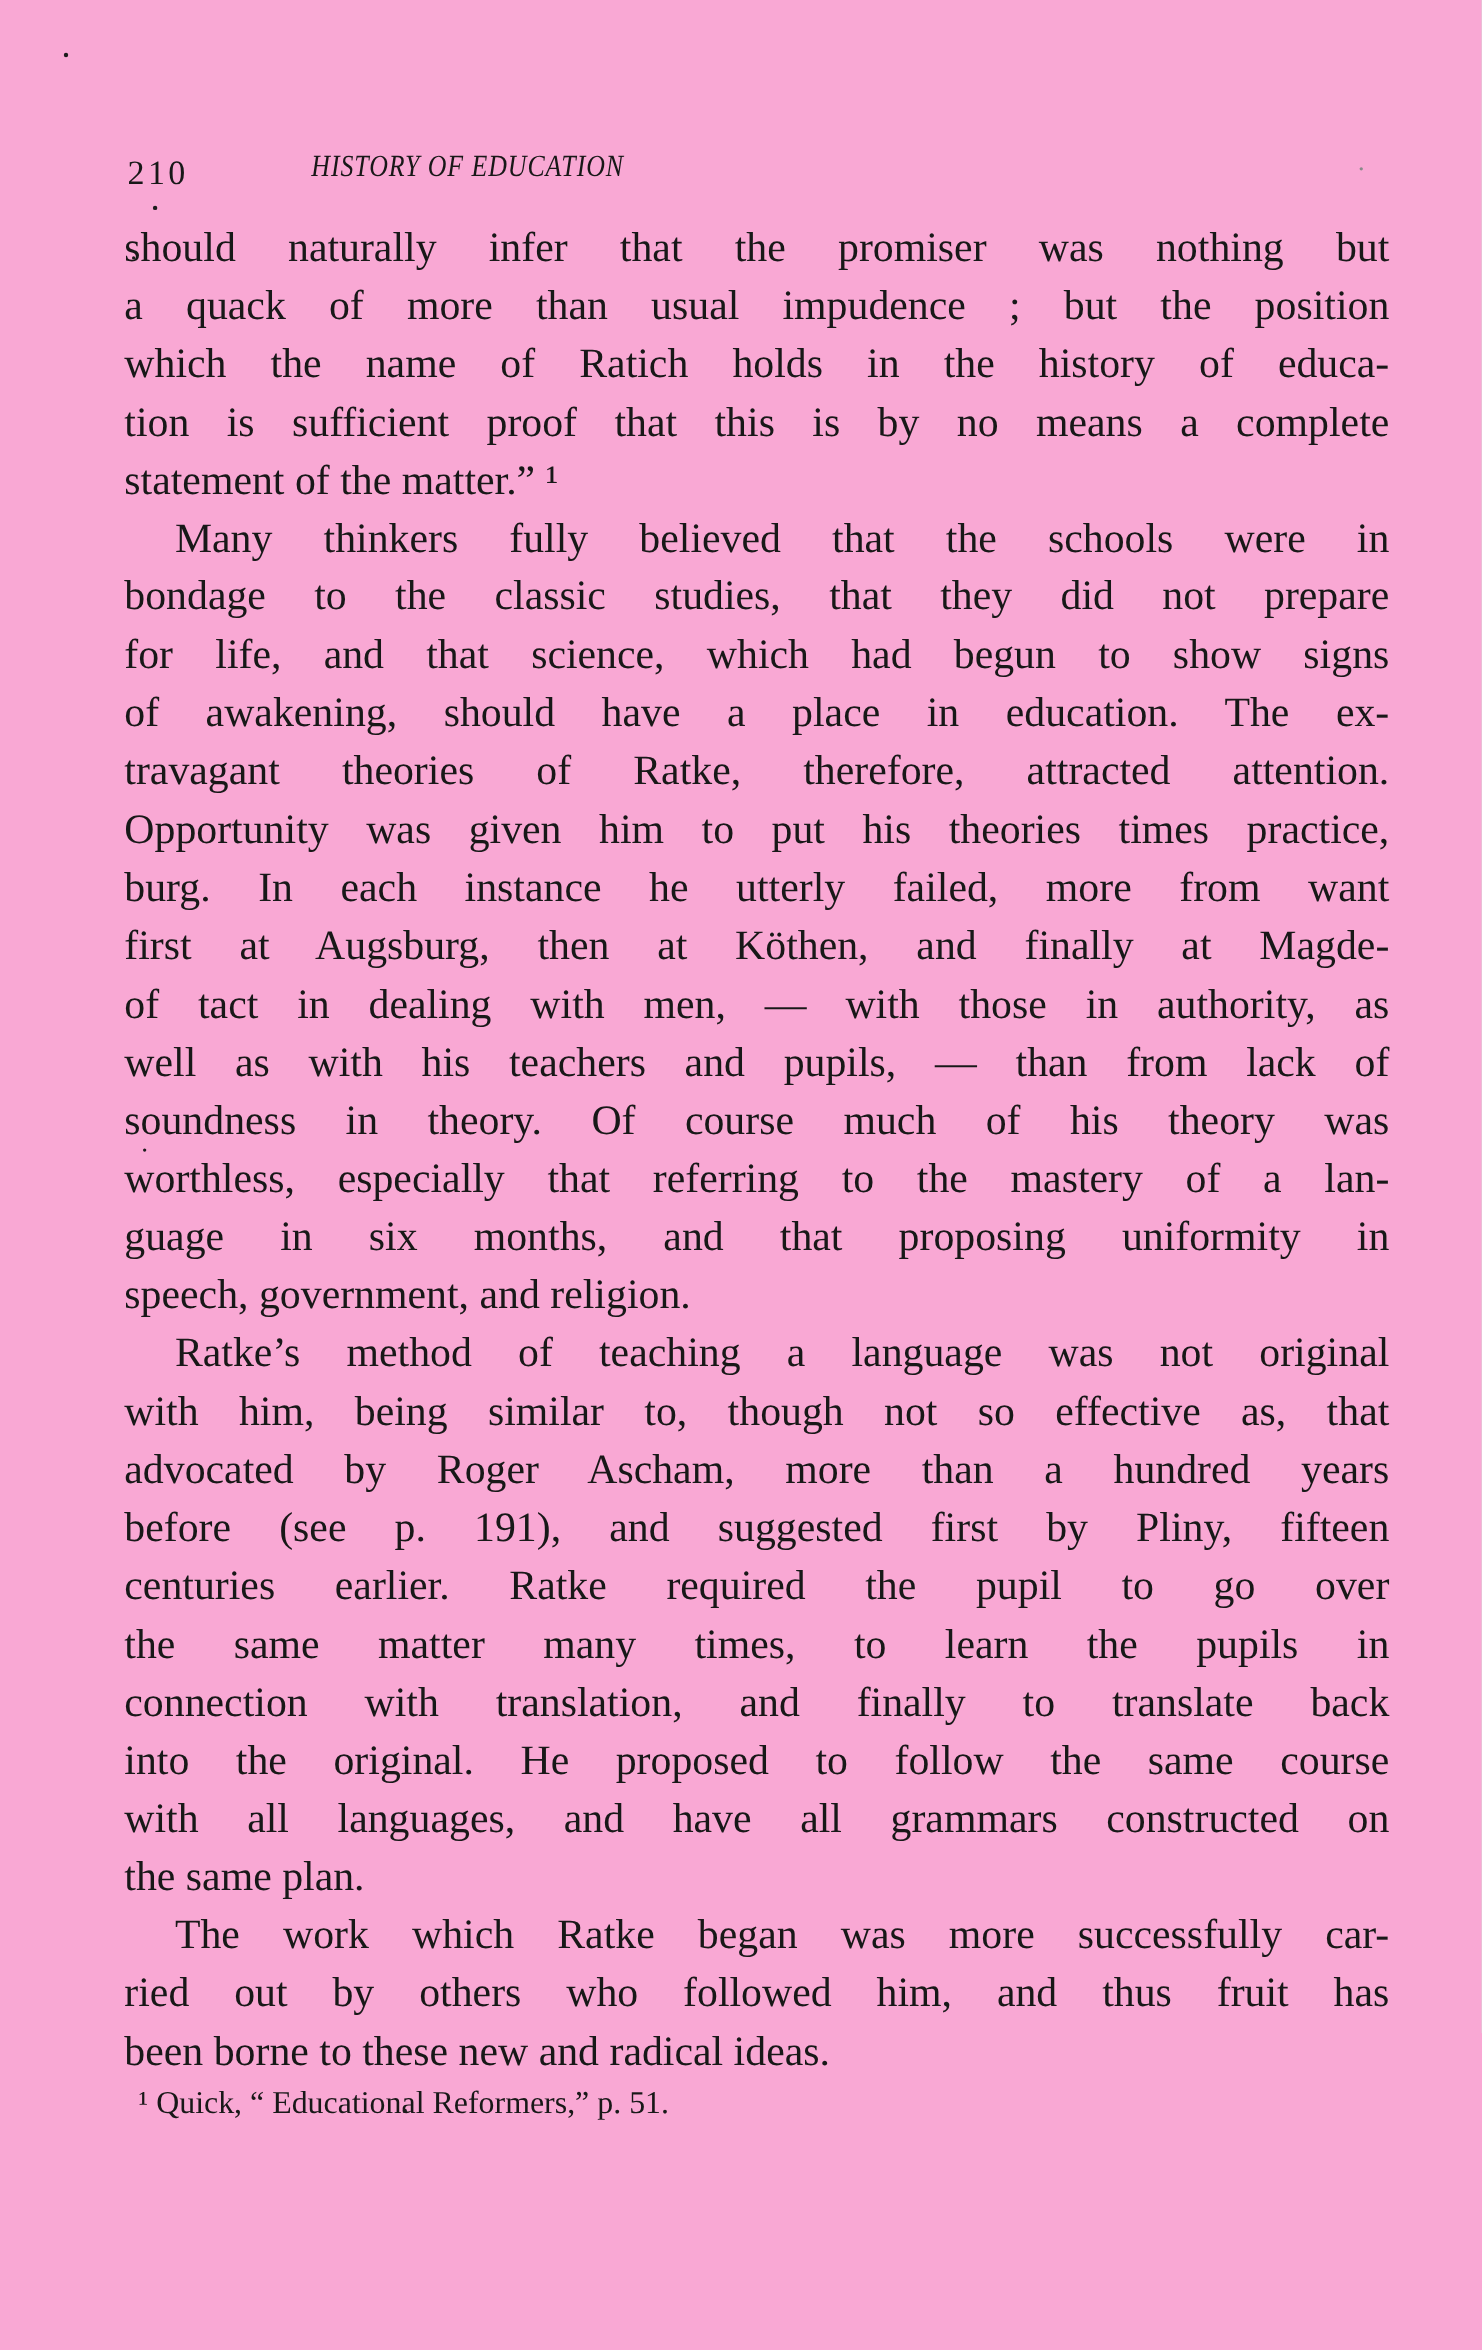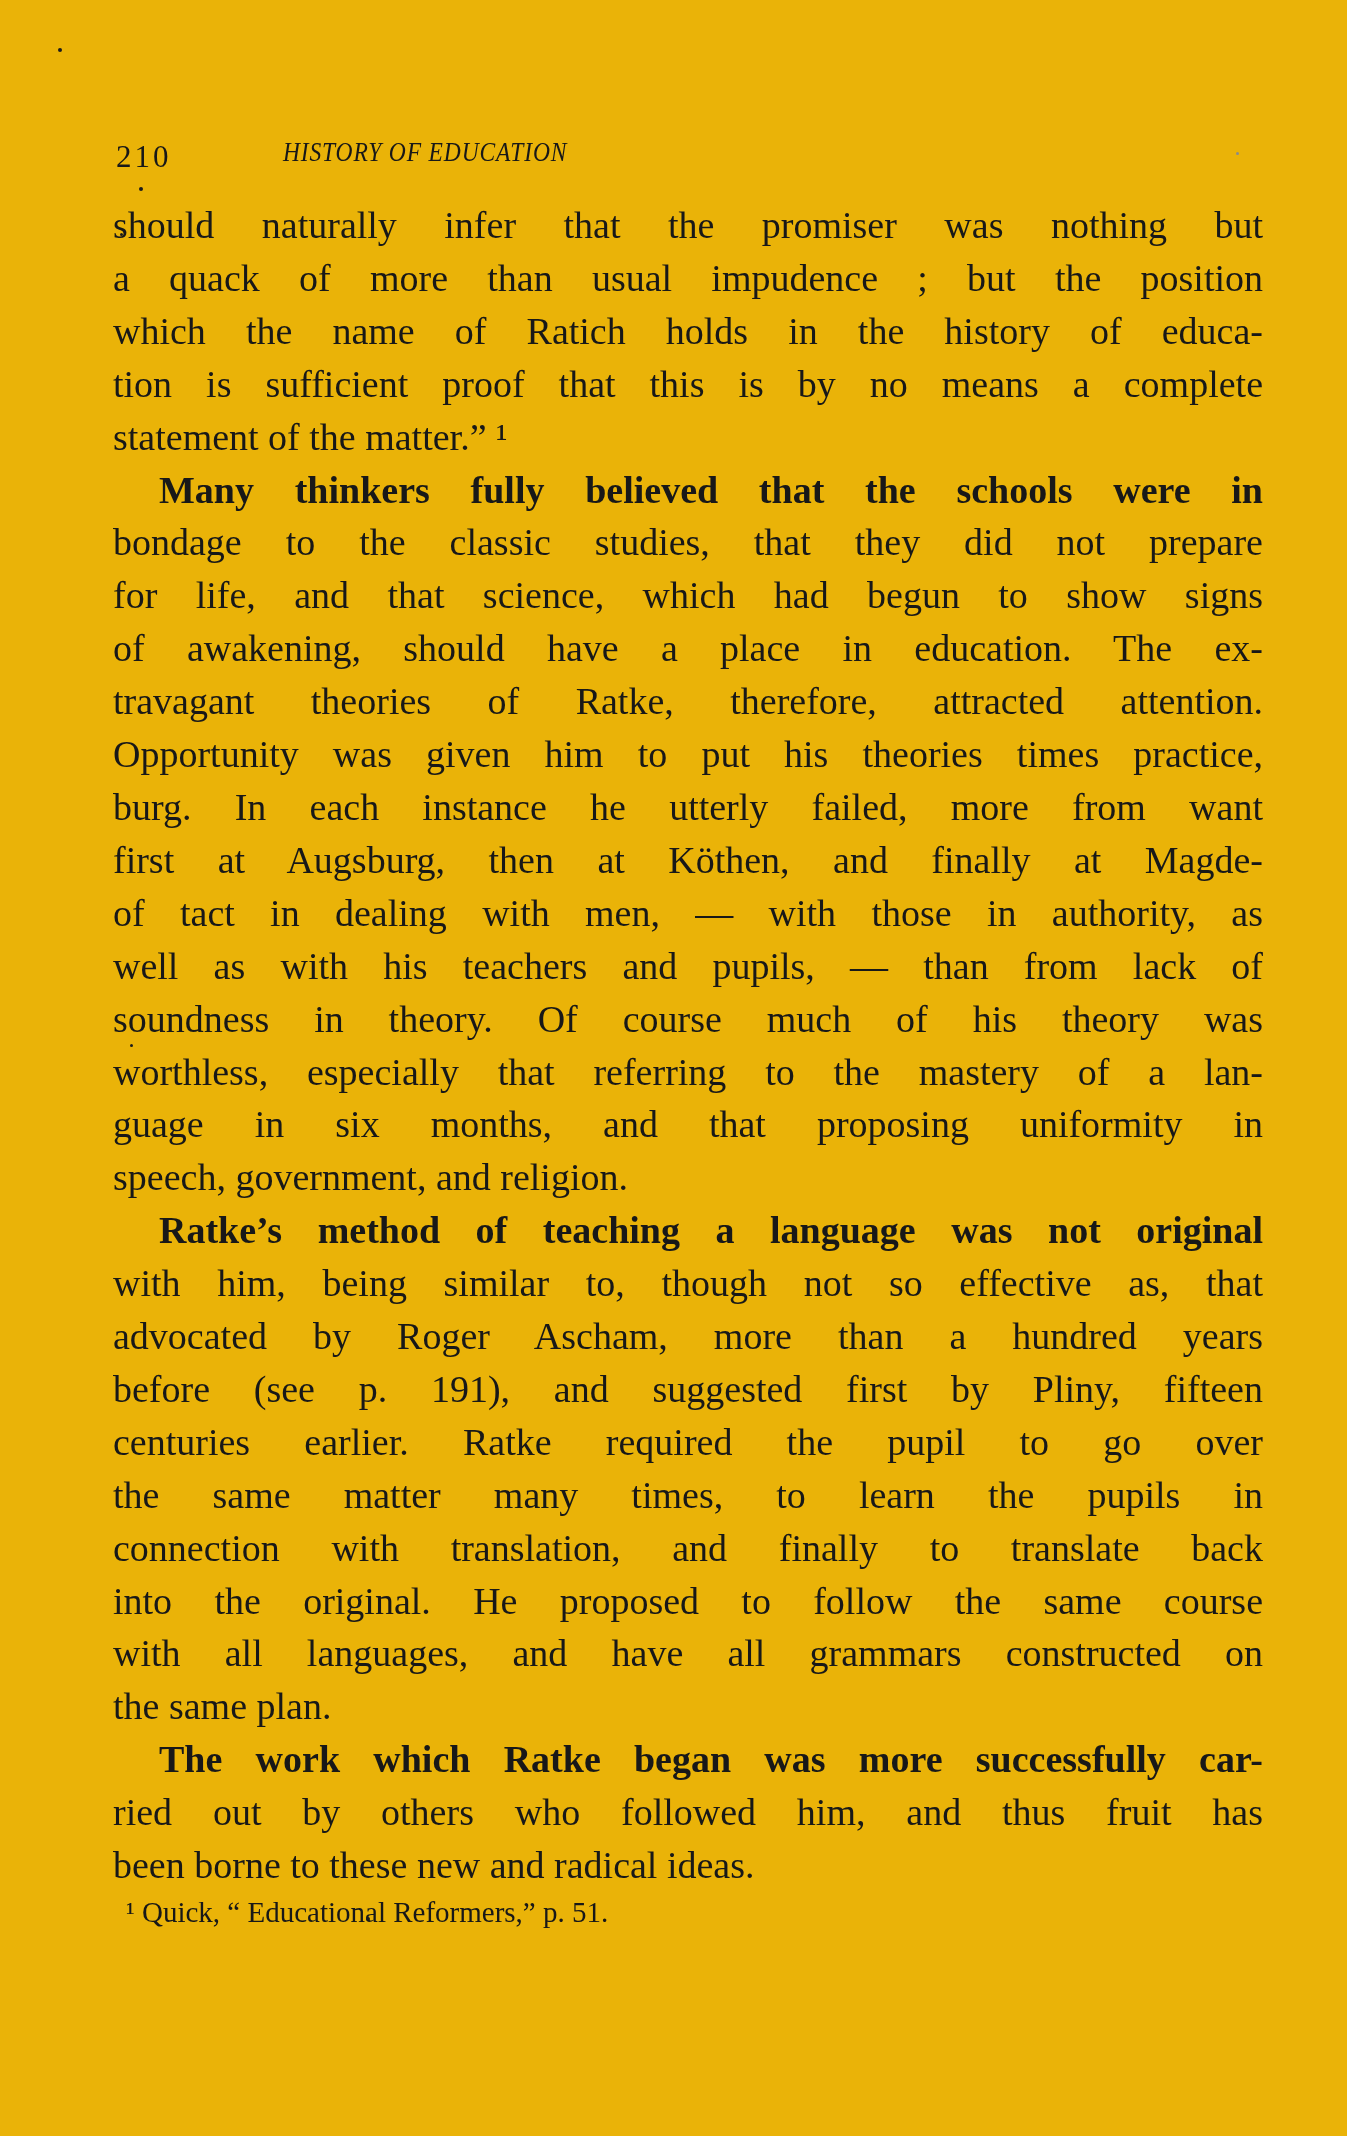--- a/index.html
+++ b/index.html
@@ -1,20 +1,20 @@
 <!DOCTYPE html>
 <html><head>
 <meta charset="utf-8">
 <style>
   html, body { margin: 0; padding: 0; background: #d9d9d9; }
   .page {
     position: relative;
     width: 1347px;
     height: 2136px;
-    background: #eab308;
+    background: #f9a8d4;
     color: #181818;
     font-family: "Liberation Serif", "DejaVu Serif", serif;
     overflow: hidden;
   }
   .pagenum {
     position: absolute;
     left: 116px;
     top: 139px;
     font-size: 31px;
     letter-spacing: 3px;
@@ -37,21 +37,21 @@
     width: 1150px;
     font-size: 38px;
     line-height: 52.9px;
   }
   .ln {
     text-align: justify;
     text-align-last: justify;
     white-space: normal;
   }
   .ln.last { text-align-last: left; }
-  .ln.indent { padding-left: 46px; font-weight: bold; }
+  .ln.indent { padding-left: 46px; }
   .footnote {
     position: absolute;
     left: 126px;
     top: 1896px;
     width: 1150px;
     text-align: left;
     font-size: 29px;
   }
   .speck {
     position: absolute;

